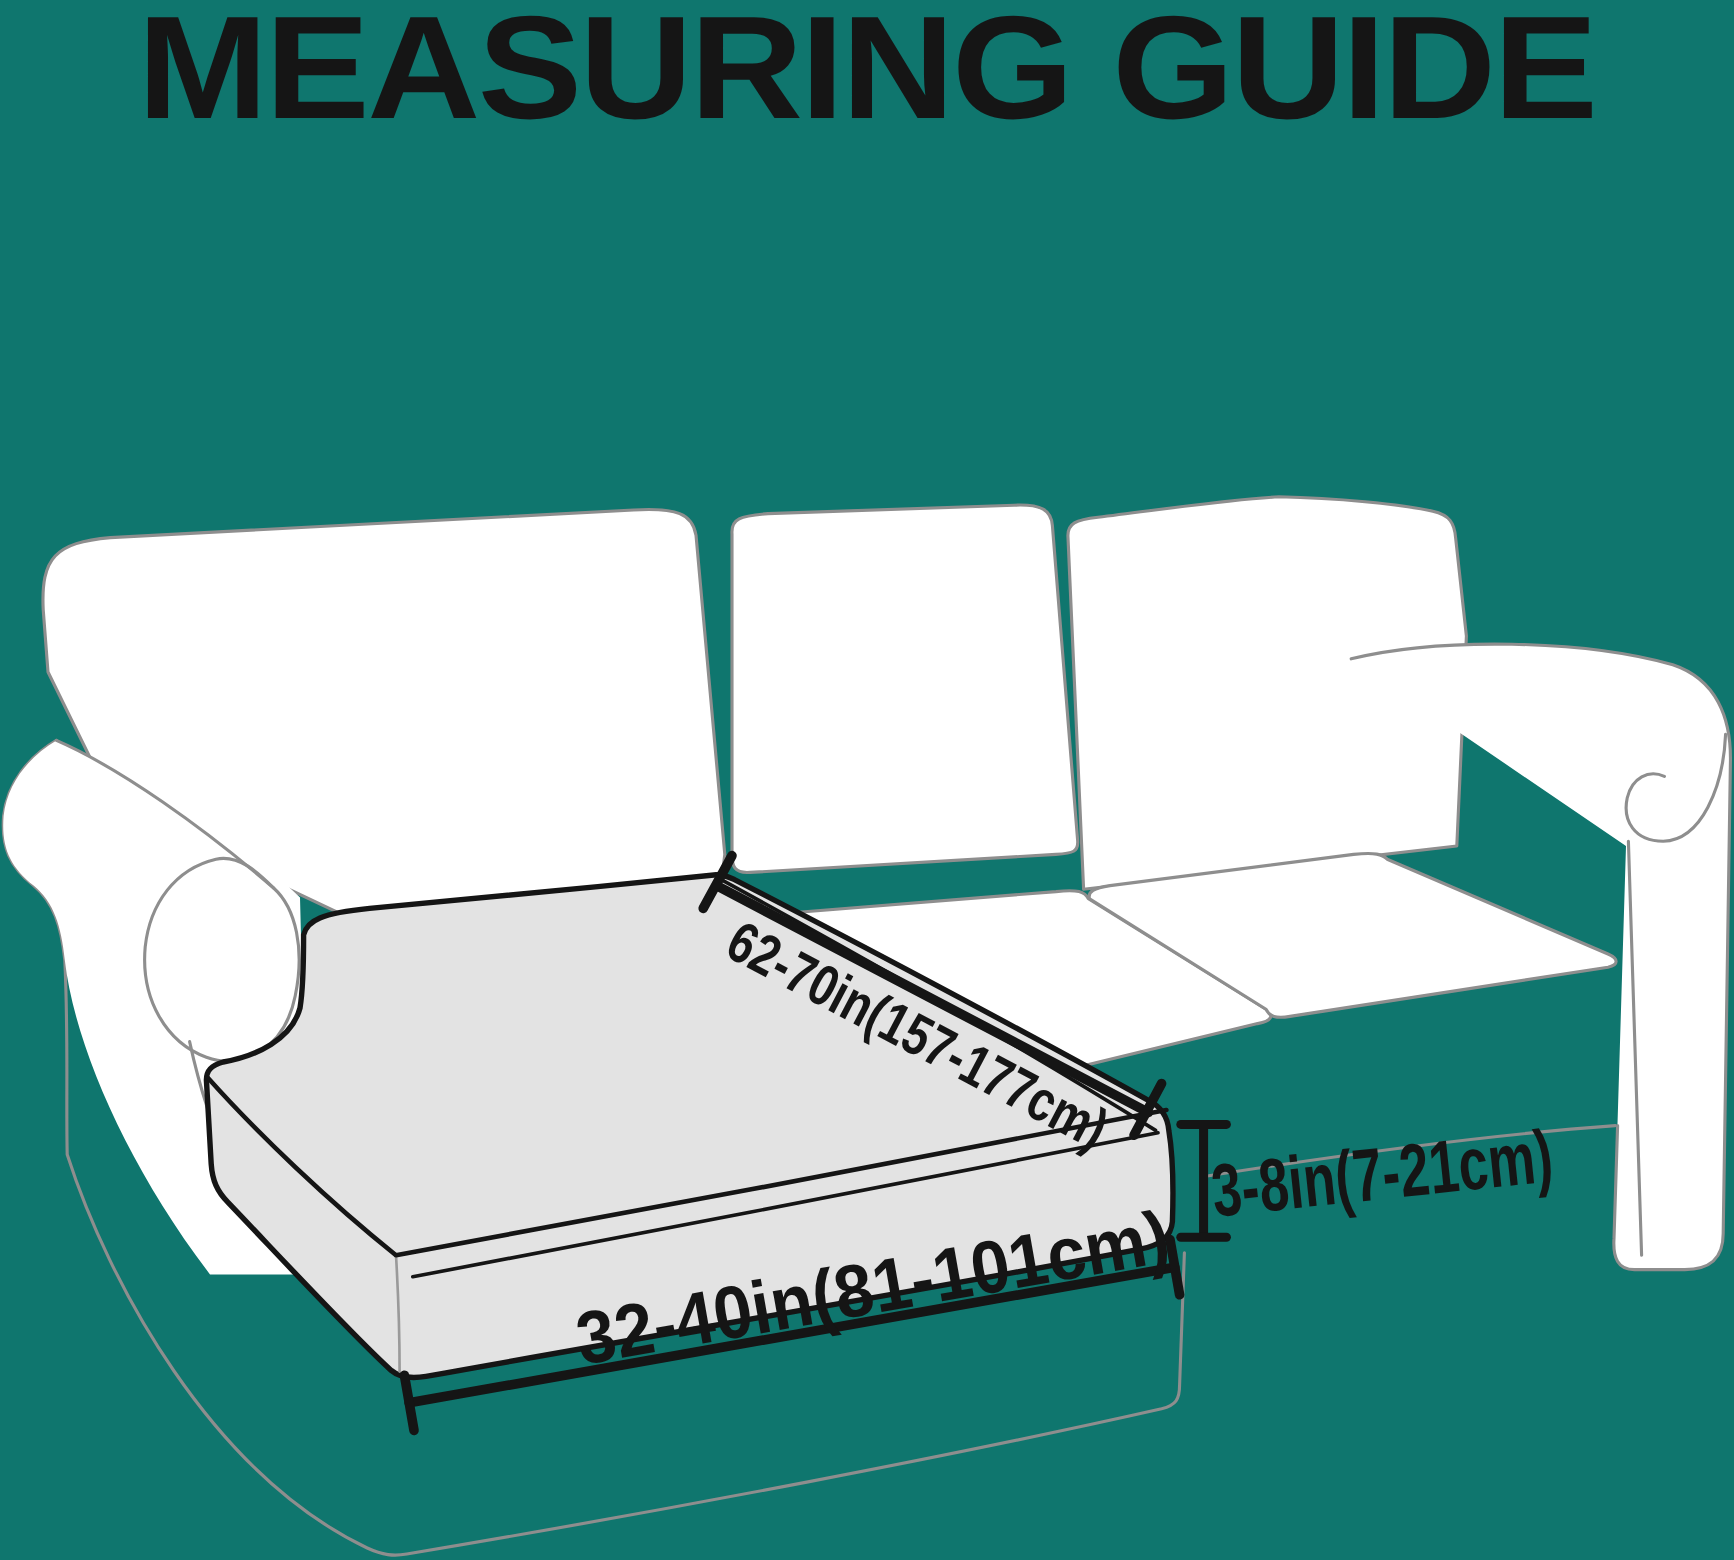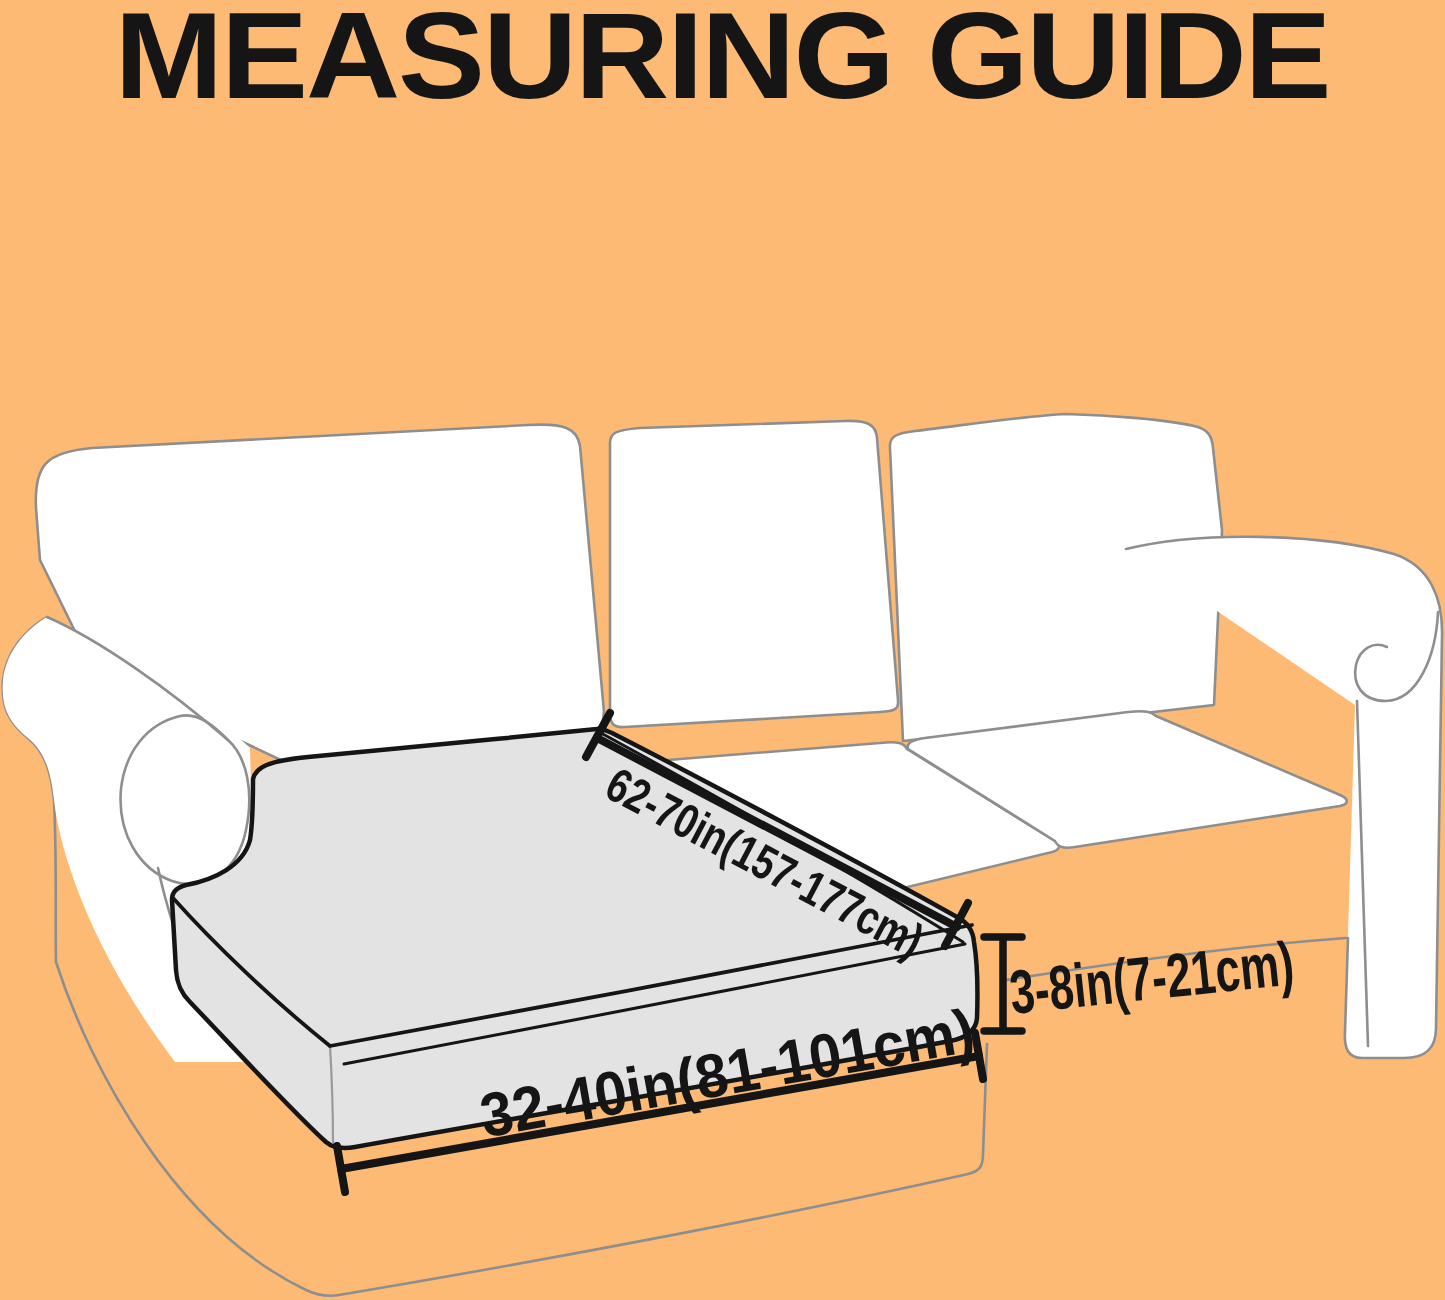--- a/index.html
+++ b/index.html
@@ -1,16 +1,16 @@
 <!DOCTYPE html>
 <html><head>
 <meta charset="utf-8">
 <style>
   html,body{margin:0;padding:0;background:#ffffff;}
-  .stage{position:relative;width:1445px;height:1300px;background:#fdba74;overflow:hidden;
+  .stage{position:relative;width:1445px;height:1300px;background:#0f766e;overflow:hidden;
          font-family:"Liberation Sans",sans-serif;text-align:center;}
   svg{position:absolute;inset:0;display:block;}
 
   .title-text{font-family:"Liberation Sans",sans-serif;font-weight:700;
               font-size:122px;fill:#151515;letter-spacing:-2px;}
   .dim-label{font-family:"Liberation Sans",sans-serif;font-weight:700;fill:#151515;}
 
   .sofa-line{fill:none;stroke:#8e8e8e;stroke-width:2.6;stroke-linecap:round;stroke-linejoin:round;}
   .sofa-fill{fill:#ffffff;stroke:#8e8e8e;stroke-width:2.6;stroke-linejoin:round;}
   .sofa-fill-only{fill:#ffffff;stroke:none;}

